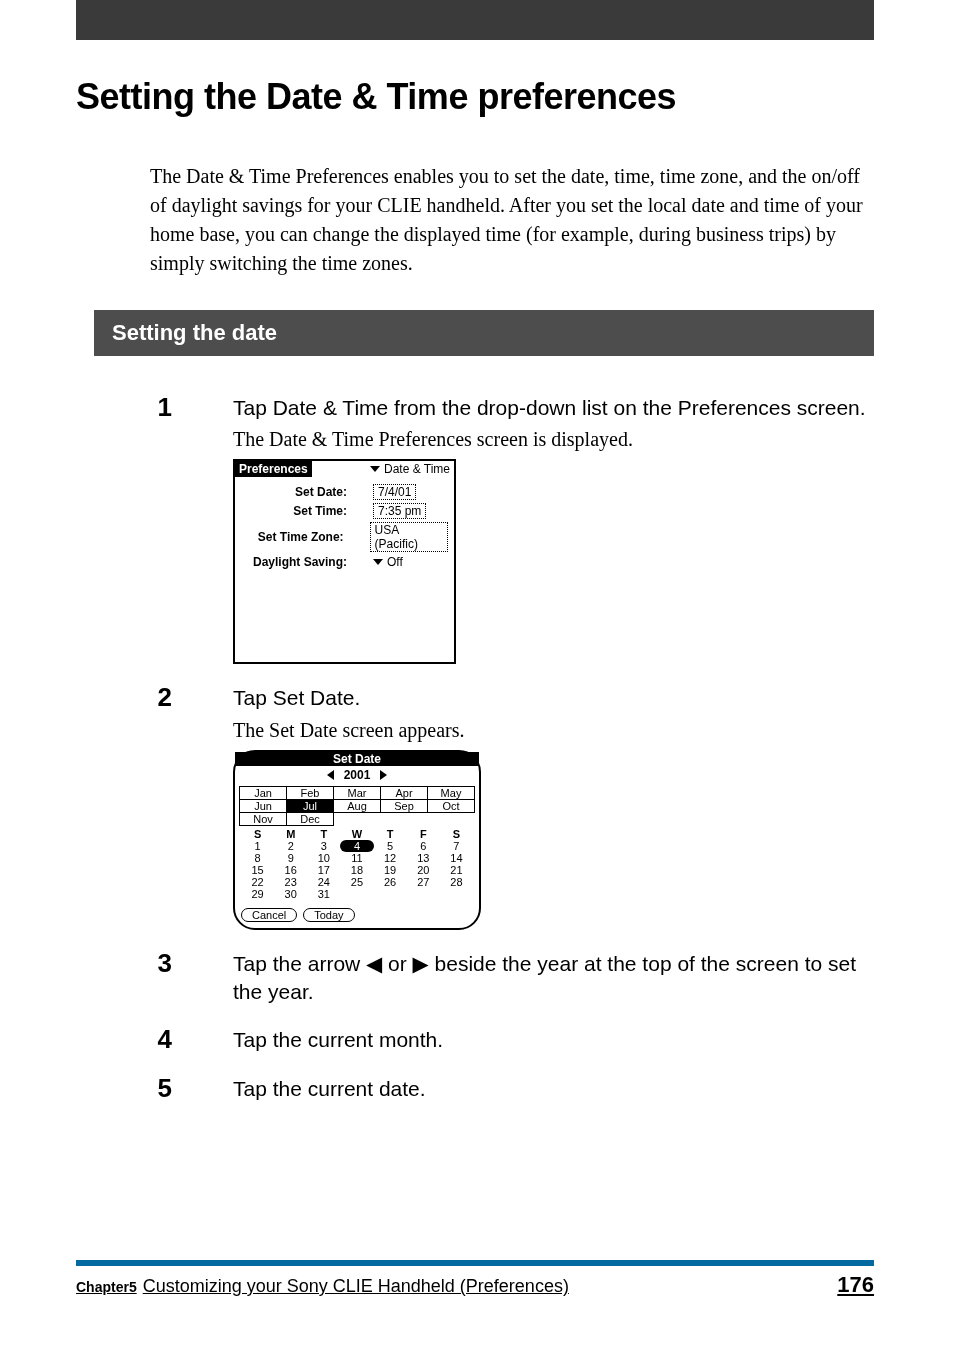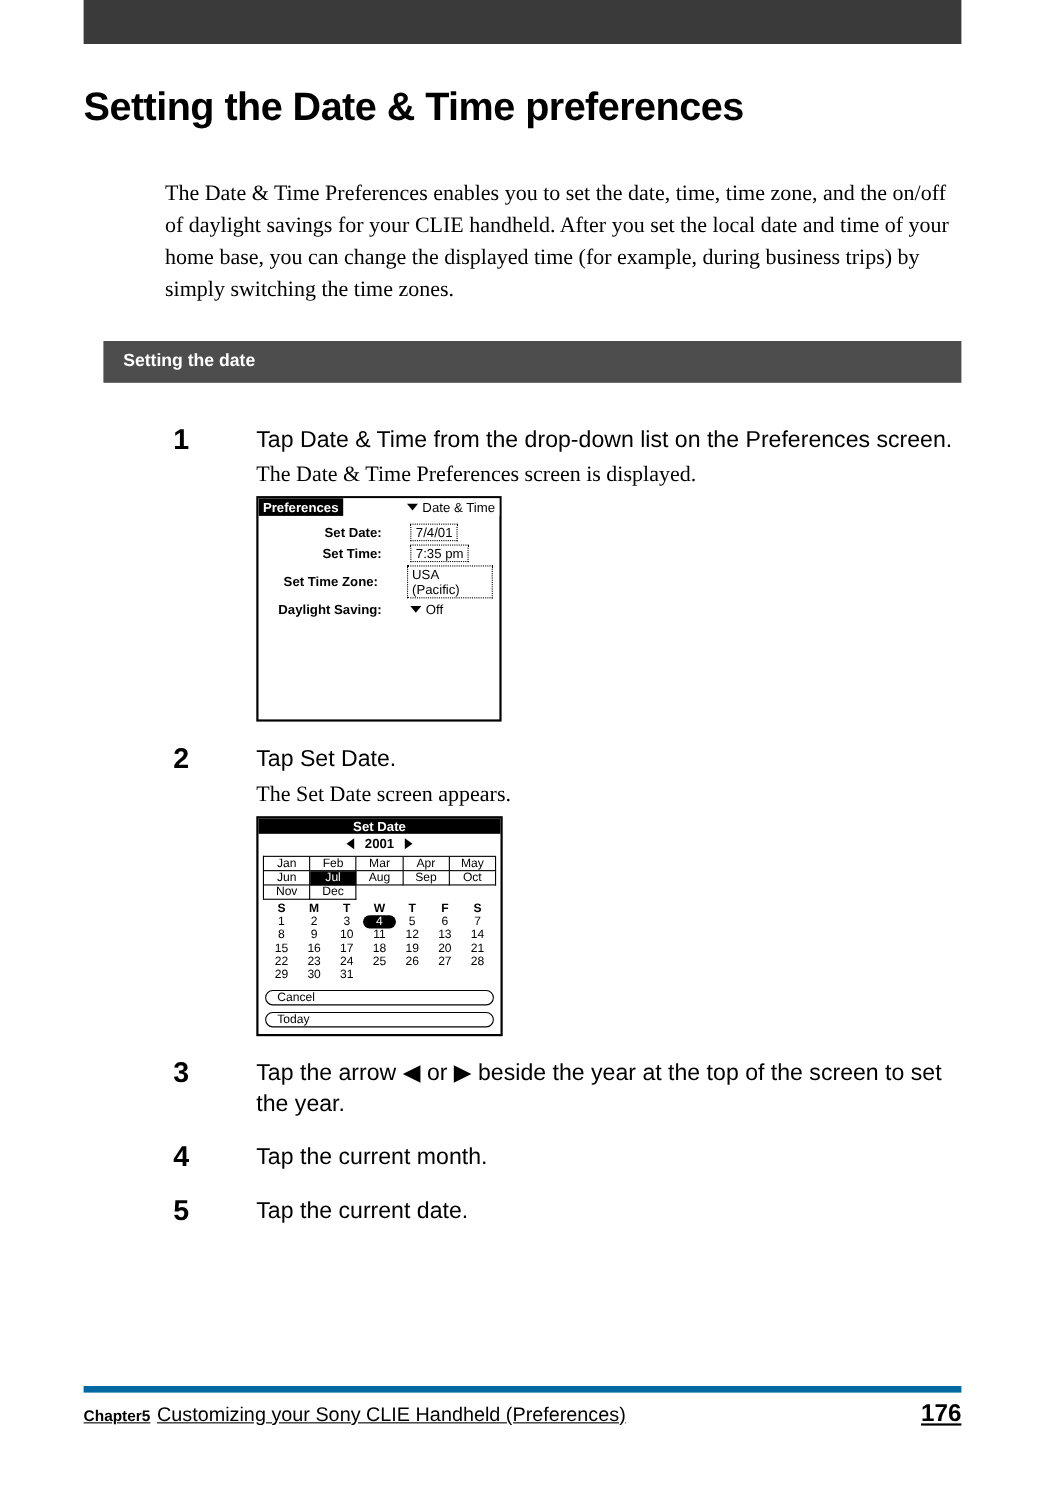--- a/index.html
+++ b/index.html
@@ -26,21 +26,21 @@
   .intro-para {
     font-size: 20px;
     line-height: 1.45;
     margin: 44px 80px 0 150px;
   }
   .section-bar {
     background: #4d4d4d;
     color: #fff;
     font-family: Arial, sans-serif;
     font-weight: bold;
-    font-size: 16px;
+    font-size: 22px;
     padding: 10px 18px;
     margin: 32px 80px 0 94px;
   }
   .steps {
     margin: 38px 80px 0 150px;
   }
   .step {
     display: flex;
     align-items: flex-start;
     gap: 14px;
@@ -90,21 +90,21 @@
   .prefs-label { font-weight: bold; font-size: 12px; width: 106px; text-align: right; }
   .dotted-box {
     border: 1px dotted #000;
     padding: 0 4px;
     margin-left: 6px;
     font-size: 12px;
   }
   .prefs-spacer { height: 84px; }
 
   
-  .setdate-shot { width: 224px; }
+  .setdate-shot { width: 248px; border-radius: 22px; }
   .sd-titlebar {
     background: #000; color: #fff; text-align: center;
     font-weight: bold; font-size: 12px;
   }
   .sd-year {
     display: flex; justify-content: center; align-items: center;
     gap: 10px; padding: 2px 0; font-weight: bold; font-size: 12px;
   }
   .tri-l { width:0;height:0;border-top:5px solid transparent;border-bottom:5px solid transparent;border-right:7px solid #000; }
   .tri-r { width:0;height:0;border-top:5px solid transparent;border-bottom:5px solid transparent;border-left:7px solid #000; }
@@ -120,21 +120,21 @@
   .sd-month.sel { background: #000; color: #fff; }
   .sd-grid {
     display: grid; grid-template-columns: repeat(7, 1fr);
     margin: 2px 6px 4px 6px; font-size: 11px;
   }
   .sd-dow { text-align: center; font-weight: bold; }
   .sd-day { text-align: center; }
   .sd-day.sel {
     background: #000; color: #fff; border-radius: 8px;
   }
-  .sd-buttons { display: flex; gap: 6px; padding: 4px 6px 6px 6px; flex-direction: column; }
+  .sd-buttons { display: flex; gap: 6px; padding: 4px 6px 6px 6px; }
   .pill {
     border: 1px solid #000; border-radius: 10px;
     padding: 0 10px; font-size: 11px;
   }
 
   .footer {
     position: absolute;
     bottom: 54px;
     left: 76px;
     right: 80px;

